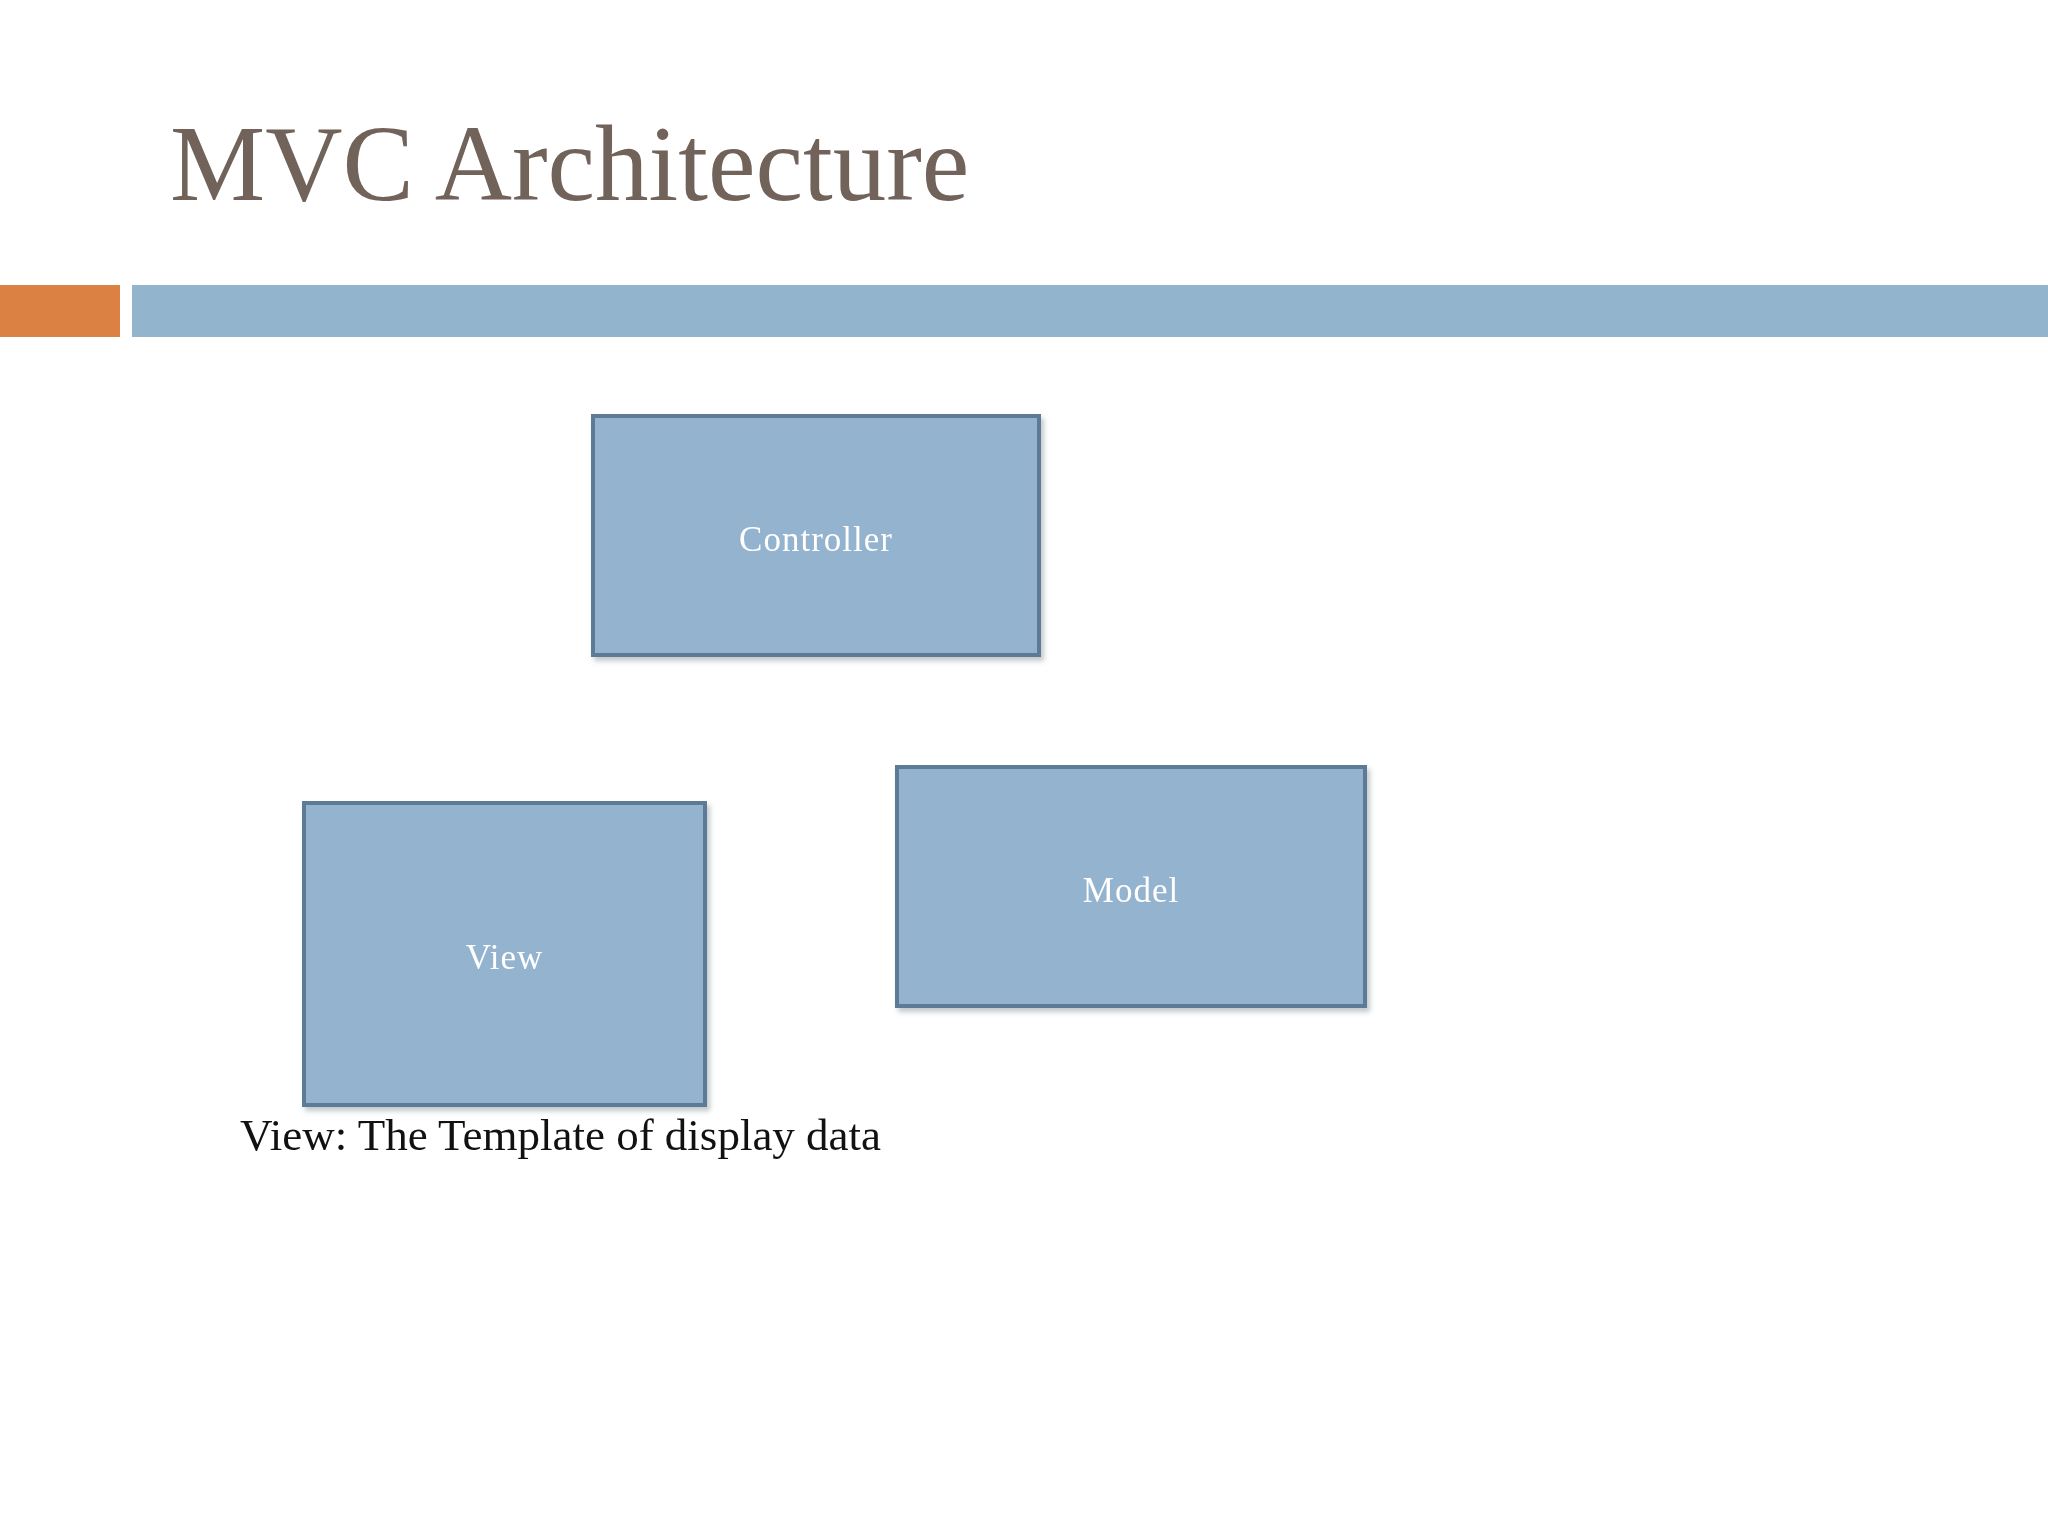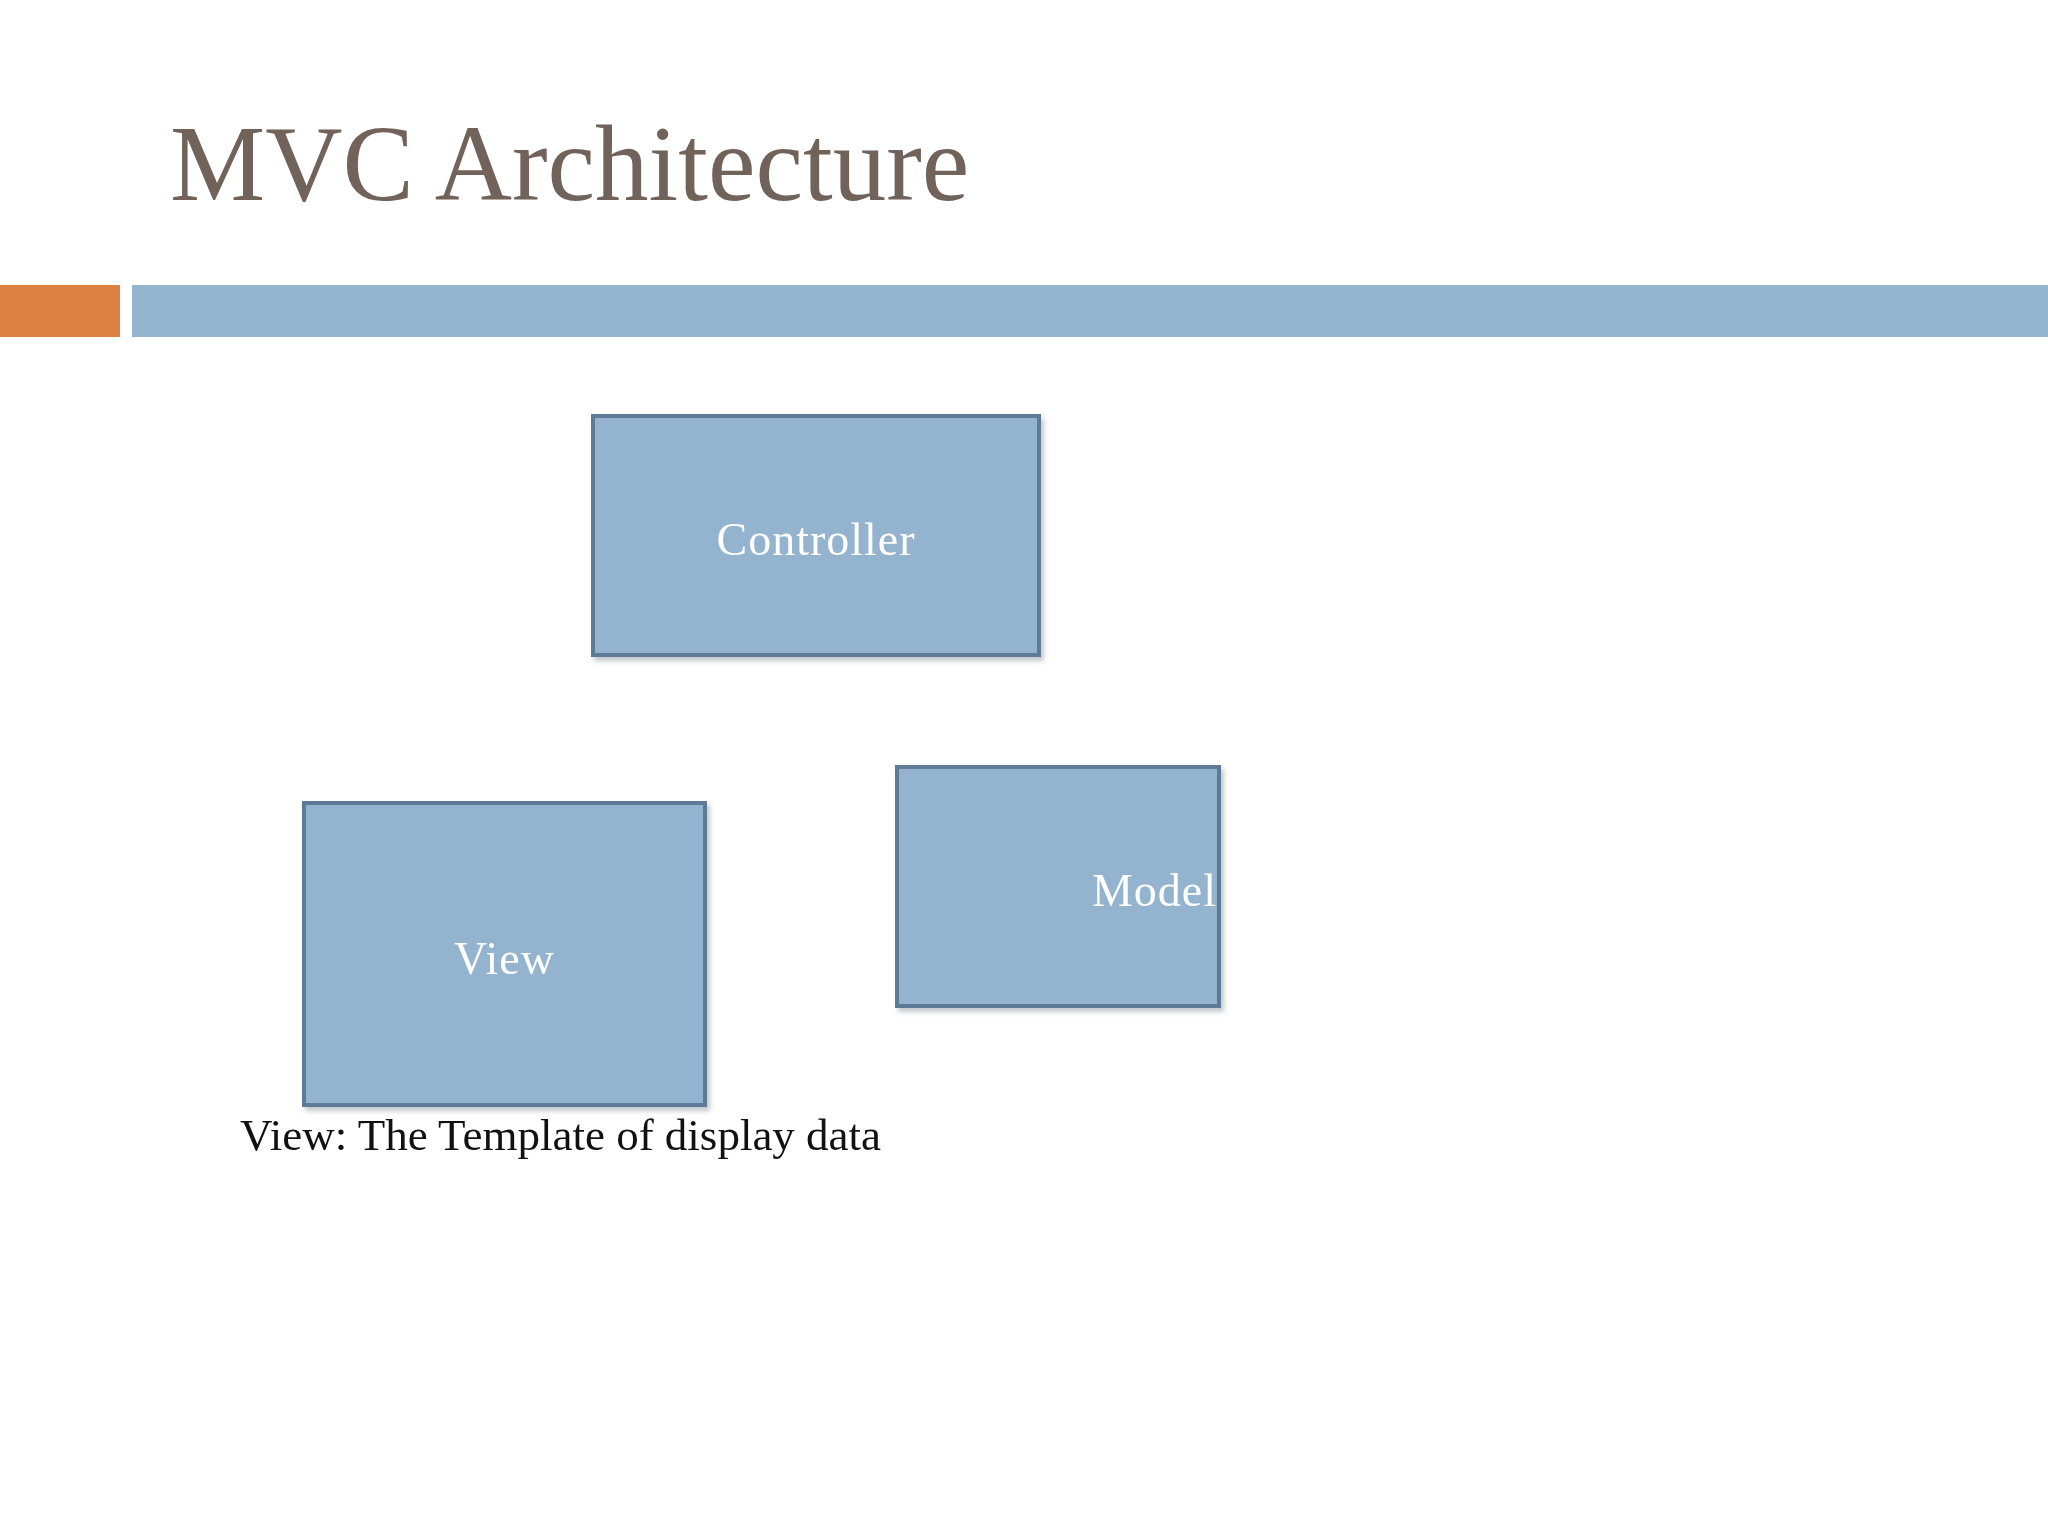--- a/index.html
+++ b/index.html
@@ -47,28 +47,28 @@
     background: var(--box-fill, #93B3CE);
     border: 4px solid var(--box-border, #5D7A96);
     box-shadow: 3px 4px 5px rgba(120, 132, 144, 0.45);
     display: flex;
     align-items: center;
     justify-content: center;
     box-sizing: border-box;
   }
   .diagram-box .box-label {
     color: #ffffff;
-    font-size: 46px;
+    font-size: 35px;
     letter-spacing: 1px;
     white-space: nowrap;
     transform: translateY(4px);
   }
   .box-controller { left: 591px; top: 414px; width: 450px; height: 243px; }
   .box-view       { left: 302px; top: 765px; width: 405px; height: 306px; margin-top: 36px; }
-  .box-model      { left: 895px; top: 765px; width: 326px; height: 243px; justify-content: flex-end; }
+  .box-model      { left: 895px; top: 765px; width: 472px; height: 243px; }
   .notes {
     position: absolute;
     left: 240px;
     top: 1105px;
     font-size: 45px;
     line-height: 61px;
     color: var(--body, #111111);
   }
   .note-line { white-space: nowrap; }
 </style>

